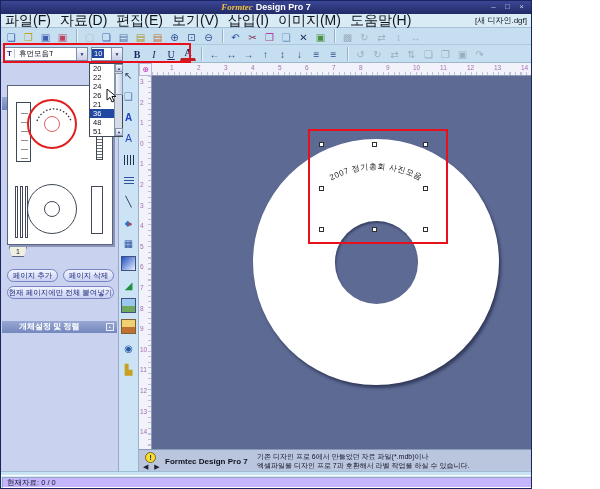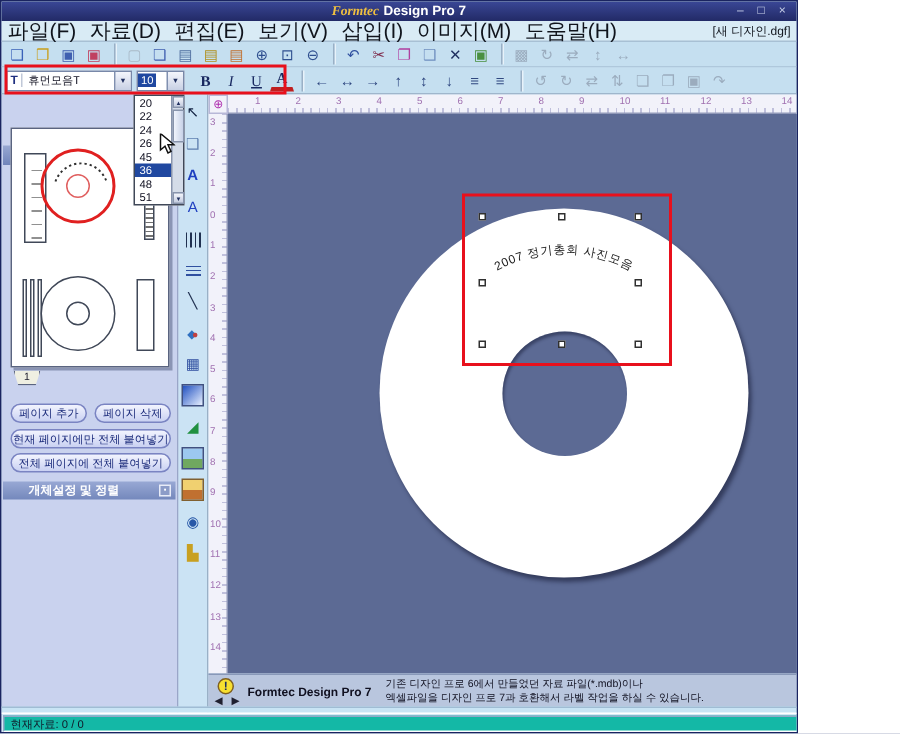--- a/index.html
+++ b/index.html
@@ -97,21 +97,21 @@
   .handle{position:absolute;width:5px;height:5px;background:#FFFFFF;border:1px solid #303030;z-index:40;}
   
   #infobar{position:absolute;left:138px;top:448px;width:460px;height:22px;background:#B9C6DE;border-top:1px solid #8898B8;}
   #balloon{position:absolute;left:6px;top:2px;width:11px;height:11px;border-radius:50%;background:#F8E030;border:1px solid #806020;color:#203060;font-size:8px;font-weight:bold;text-align:center;line-height:10px;}
   #nav-arrows{position:absolute;left:4px;top:13px;font-size:7px;color:#202030;letter-spacing:2px;}
   #info-product{position:absolute;left:26px;top:7px;font-size:8px;font-weight:bold;color:#101020;white-space:nowrap;}
   #info-msg{position:absolute;left:118px;top:3px;font-size:7px;color:#101020;line-height:8.5px;white-space:nowrap;}
   
   #hscroll{position:absolute;left:0;top:470px;width:598px;height:4px;background:#C8E4F4;border-top:1px solid #A0BCD4;}
   #statusbar{position:absolute;left:0;top:474px;width:598px;height:13px;background:#D4E8F6;border-top:1px solid #FFFFFF;}
-  #status-field{position:absolute;left:1px;top:1px;width:596px;height:11px;border:1px solid #8FA8C8;border-right-color:#fff;border-bottom-color:#fff;background:#14b8a6;font-size:7.5px;line-height:10px;padding-left:4px;color:#101828;}
+  #status-field{position:absolute;left:1px;top:1px;width:596px;height:11px;border:1px solid #8FA8C8;border-right-color:#fff;border-bottom-color:#fff;background:#c4b5fd;font-size:7.5px;line-height:10px;padding-left:4px;color:#101828;}
 </style>
 </head>
 <body>
 
 <div id="window">
 
   <div id="titlebar">
     <div id="logo-wrap">
       <span id="logo">Formtec</span><span id="apptitle">Design Pro 7</span>
     </div>
@@ -203,21 +203,21 @@
   </div>
 
   <div class="hlbox" id="hl-toolbar"></div>
 
   <div id="size-list">
     <div class="items" id="size-items">
         <div class="item">20</div>
         <div class="item">22</div>
         <div class="item">24</div>
         <div class="item">26</div>
-        <div class="item">45</div>
+        <div class="item">21</div>
         <div class="item sel">36</div>
         <div class="item">48</div>
         <div class="item">51</div>
       </div>
     <div id="size-scroll">
       <div class="sarrow" id="sar-up">▲</div>
       <div id="sthumb"></div>
       <div class="sarrow" id="sar-dn">▼</div>
     </div>
   </div>
@@ -242,21 +242,20 @@
       <div class="vbar" style="left:12px"></div>
       <div class="vbar" style="left:17px"></div>
       <div id="strip-tr"></div>
       <div id="strip-br"></div>
     </div>
     <div id="page-tab">1</div>
 
     <div class="sbtn" id="btn-addpage">페이지 추가</div>
     <div class="sbtn" id="btn-delpage">페이지 삭제</div>
     <div class="sbtn" id="btn-paste-cur">현재 페이지에만 전체 붙여넣기</div>
-    <div class="sbtn" id="btn-paste-all">전체 페이지에 전체 붙여넣기</div>
 
     <div class="section-hdr" id="sec-align">
       <span>개체설정 및 정렬</span>
       <span class="collapse-box">▪</span>
     </div>
   </div>
 
   <div id="toolstrip">
       <div class="tbtn" style="color: rgb(16, 32, 64);">↖</div>
       <div class="tbtn" style="color: rgb(96, 128, 176);">❑</div>

